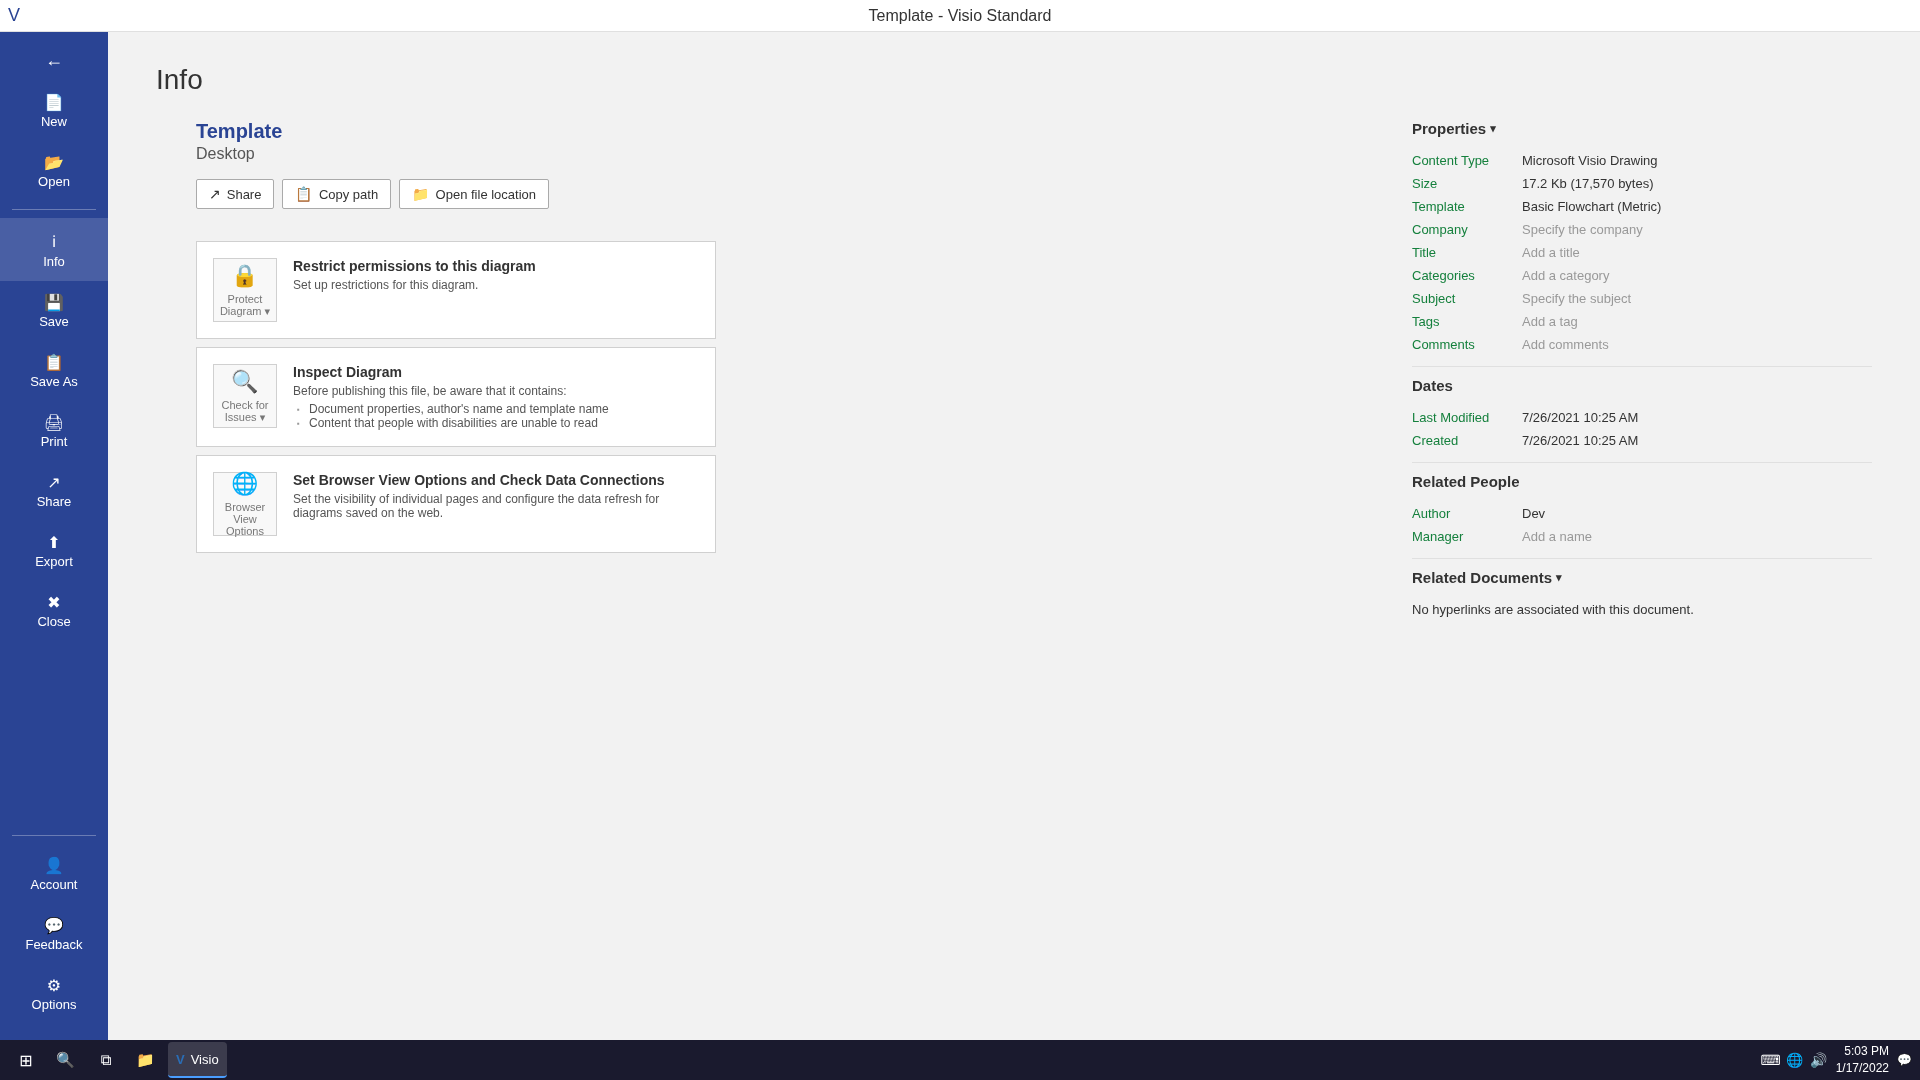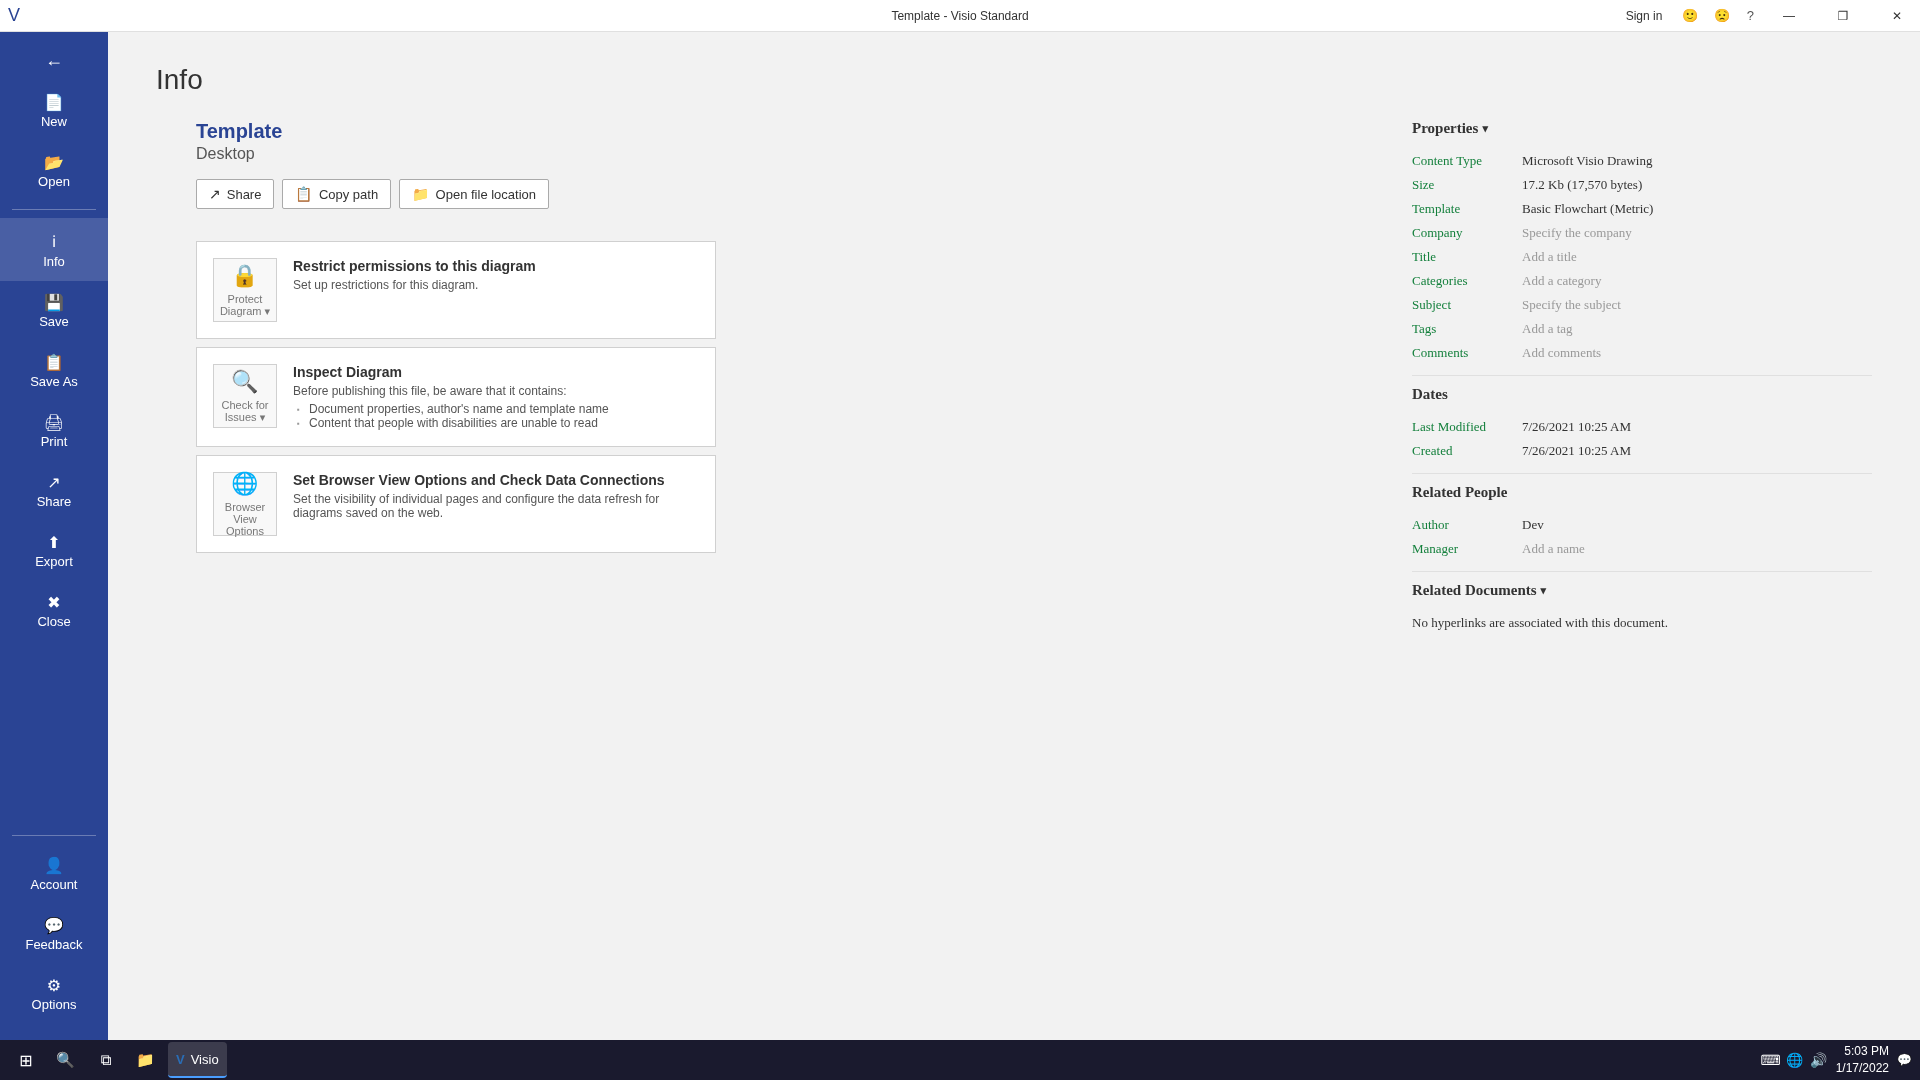--- a/index.html
+++ b/index.html
@@ -9,21 +9,21 @@
     .title-bar {
       height: 32px;
       background: #fff;
       display: flex;
       align-items: center;
       justify-content: space-between;
       padding: 0 0 0 8px;
       border-bottom: 1px solid #e0e0e0;
     }
     .title-bar-title {
-      font-size: 12px;
+      font-size: 16px;
       color: #333;
       position: absolute;
       left: 50%;
       transform: translateX(-50%);
     }
     .title-bar-right {
       display: flex;
       align-items: center;
       gap: 8px;
     }
@@ -298,39 +298,30 @@
     .taskbar-time { text-align: right; line-height: 1.4; }
     .taskbar-icons { display: flex; gap: 6px; font-size: 14px; }
 
     .two-col {
       display: flex;
       gap: 48px;
       margin-top: 0;
       padding-left: 40px;
     }
     .left-col { flex: 1; }
-    .right-col { width: 460px; font-family: Liberation Serif, serif; }
+    .right-col { width: 460px; }
   </style>
 </head>
 <body>
 
 <div class="title-bar">
   <div style="display:flex;align-items:center;gap:8px;">
     <span style="font-size:18px;color:#2a4494;">V</span>
   </div>
   <span class="title-bar-title">Template  -  Visio Standard</span>
-  <div class="title-bar-right">
-    <button class="sign-in-btn">Sign in</button>
-    <span class="title-icon">🙂</span>
-    <span class="title-icon">😟</span>
-    <span class="title-icon">?</span>
-    <button class="title-btn">—</button>
-    <button class="title-btn">❐</button>
-    <button class="title-btn close">✕</button>
-  </div>
 </div>
 
 <div class="app-container">
 
   <div class="sidebar">
     <div class="sidebar-back">
       <span>←</span>
     </div>
     <div class="sidebar-item">
       <span class="icon">📄</span>

